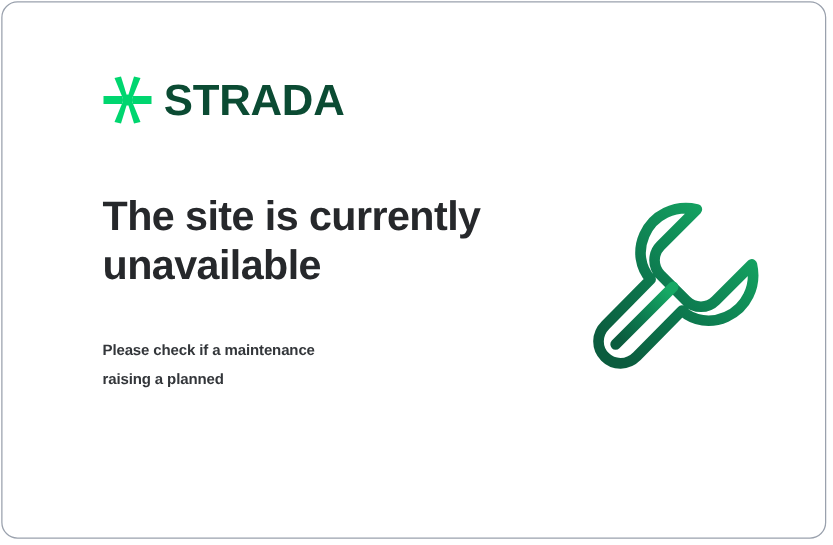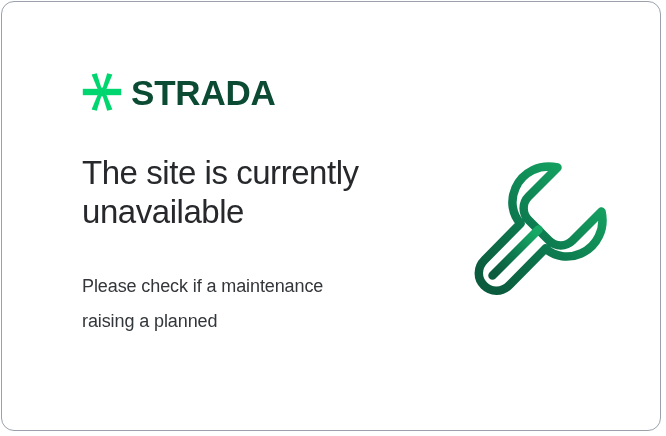--- a/index.html
+++ b/index.html
@@ -25,21 +25,21 @@
     width: 660px;
     height: 430px;
     box-sizing: border-box;
     background: #ffffff;
     border: 1.5px solid #9aa1ad;
     border-radius: 13px;
   }
   .content {
     position: absolute;
     left: 80px;
-    top: 68px;
+    top: 56px;
     width: 360px;
   }
   
   .brand {
     display: flex;
     align-items: center;
     gap: 9px;
     height: 44px;
   }
   .brand-mark {
@@ -59,33 +59,33 @@
   }
   
   .headline {
     margin: 0;
     padding: 0;
     position: absolute;
     left: 80px;
     top: 152px;
     width: 370px;
     font-size: 33px;
-    font-weight: 400;
+    font-weight: 700;
     line-height: 1.17;
     letter-spacing: -0.45px;
     color: #26282b;
   }
   
   .body-copy {
     position: absolute;
     left: 80px;
     top: 267px;
     width: 330px;
-    font-size: 18px;
-    font-weight: 400;
+    font-size: 12px;
+    font-weight: 700;
     line-height: 1.92;
     letter-spacing: -0.1px;
     color: #33363a;
   }
   .body-copy span {
     display: block;
   }
   
   .artwork {
     position: absolute;

